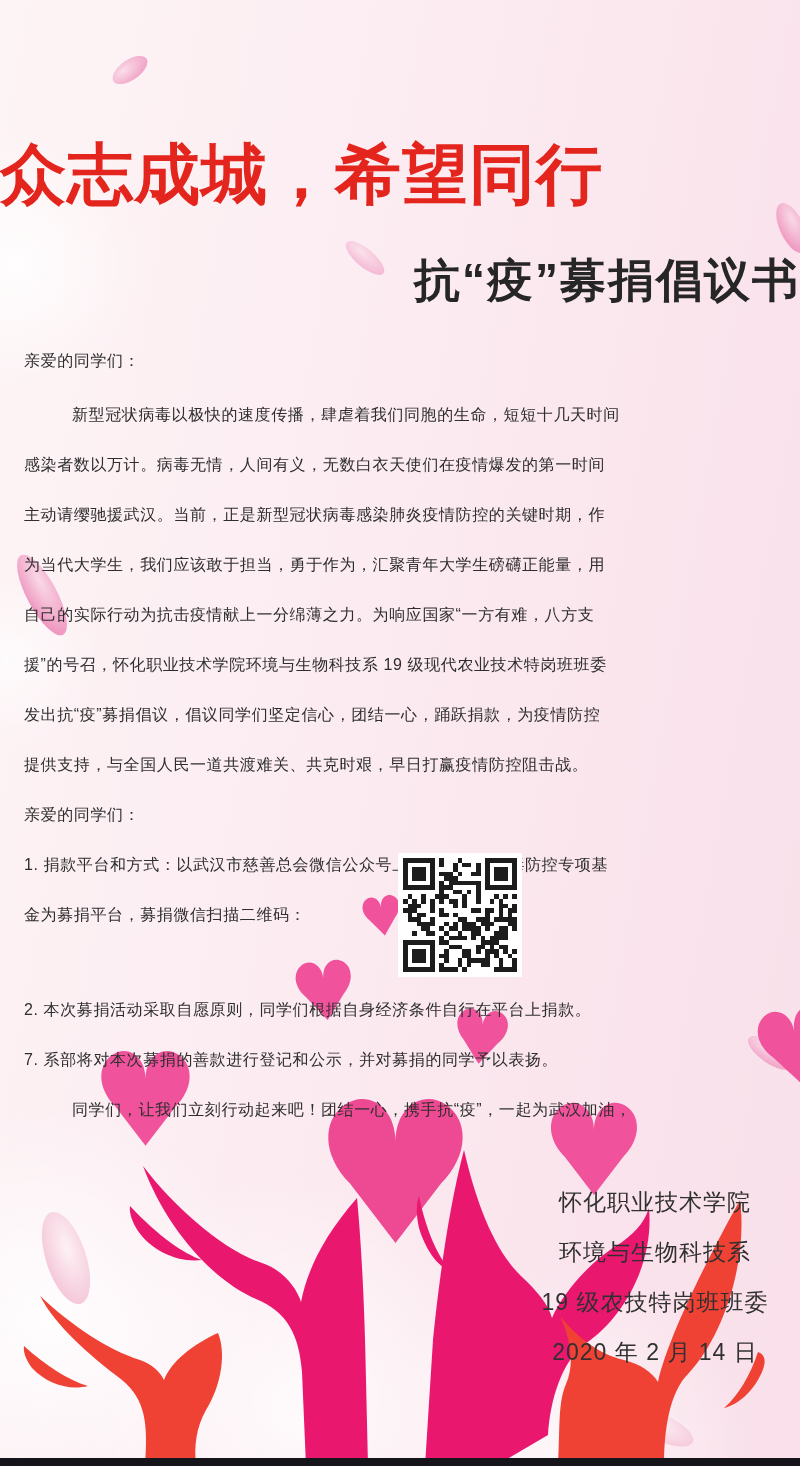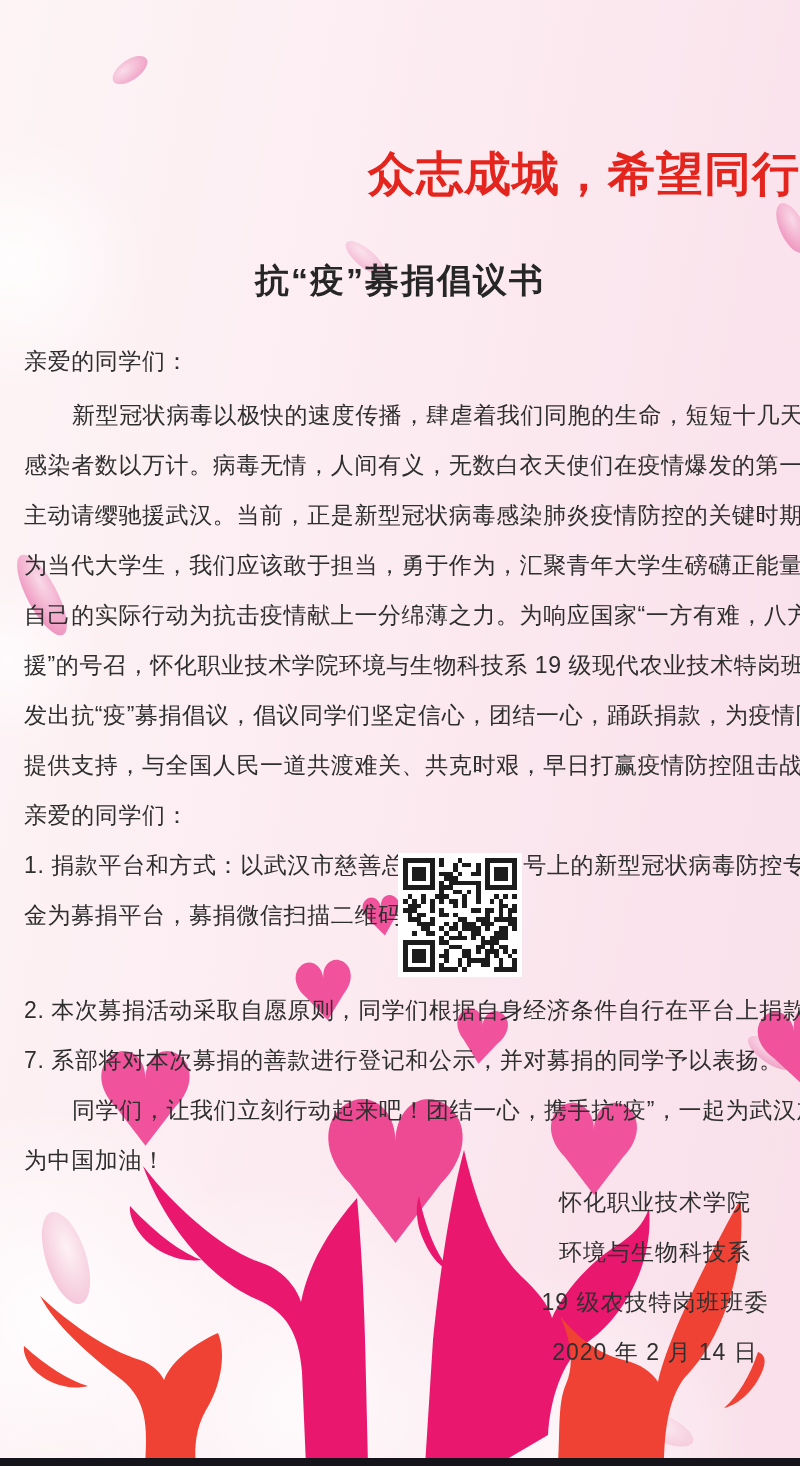--- a/index.html
+++ b/index.html
@@ -20,34 +20,34 @@
   .decor{position:absolute;left:0;top:0;z-index:1;pointer-events:none;}
   .heart{fill:var(--heart_pink,#f0539b);}
   .heart-deep{fill:var(--heart_deep_pink,#ee4a93);}
   .hand-inner{fill:var(--hand_inner_pink,#e9186e);}
   .hand-outer{fill:var(--hand_outer_red,#ef4134);}
 
   .txt{position:absolute;z-index:2;color:#2e2e2e;}
 
   #main-title{
     left:0;width:800px;top:122px;height:104px;
-    text-align:right;line-height:104px;
-    font-size:47px;font-weight:bold;letter-spacing:1px;
+    text-align:left;line-height:104px;
+    font-size:66px;font-weight:bold;letter-spacing:1px;
     color:var(--title_red,#e4251e);
     white-space:nowrap;
   }
   #subtitle{
     left:0;width:800px;top:252px;height:56px;
-    text-align:center;line-height:56px;
-    font-size:34px;font-weight:600;letter-spacing:2px;
+    text-align:right;line-height:56px;
+    font-size:46px;font-weight:600;letter-spacing:2px;
     color:#262626;
   }
   .body-lines{
     left:24px;top:336px;width:756px;
-    font-size:23px;font-weight:500;letter-spacing:.6px;
+    font-size:16px;font-weight:500;letter-spacing:.6px;
     white-space:nowrap;
   }
   .body-line{height:50px;line-height:50px;}
   .body-line.indent{padding-left:48px;}
   .body-lines div:nth-of-type(2){margin-top:4px;}
   .body-lines div:nth-of-type(13){margin-top:45px;}
 
   #qr{
     position:absolute;z-index:3;
     left:398px;top:853px;width:124px;height:124px;
@@ -136,21 +136,20 @@
       <div class="body-line">自己的实际行动为抗击疫情献上一分绵薄之力。为响应国家“一方有难，八方支</div>
       <div class="body-line">援”的号召，怀化职业技术学院环境与生物科技系 19 级现代农业技术特岗班班委</div>
       <div class="body-line">发出抗“疫”募捐倡议，倡议同学们坚定信心，团结一心，踊跃捐款，为疫情防控</div>
       <div class="body-line">提供支持，与全国人民一道共渡难关、共克时艰，早日打赢疫情防控阻击战。</div>
       <div class="body-line">亲爱的同学们：</div>
       <div class="body-line">1. 捐款平台和方式：以武汉市慈善总会微信公众号上的新型冠状病毒防控专项基</div>
       <div class="body-line">金为募捐平台，募捐微信扫描二维码：</div>
       <div class="body-line">2. 本次募捐活动采取自愿原则，同学们根据自身经济条件自行在平台上捐款。</div>
       <div class="body-line">7. 系部将对本次募捐的善款进行登记和公示，并对募捐的同学予以表扬。</div>
       <div class="body-line indent">同学们，让我们立刻行动起来吧！团结一心，携手抗“疫”，一起为武汉加油，</div>
-      <div class="body-line">为中国加油！</div>
     </div>
 
   <div id="qr">
     <svg viewBox="0 0 25 25" shape-rendering="crispEdges">
         <rect x="8" y="0" width="1" height="1" fill="#1c1c1c"></rect>
         <rect x="12" y="0" width="1" height="1" fill="#1c1c1c"></rect>
         <rect x="8" y="1" width="1" height="1" fill="#1c1c1c"></rect>
         <rect x="11" y="1" width="1" height="1" fill="#1c1c1c"></rect>
         <rect x="13" y="1" width="1" height="1" fill="#1c1c1c"></rect>
         <rect x="14" y="1" width="1" height="1" fill="#1c1c1c"></rect>

